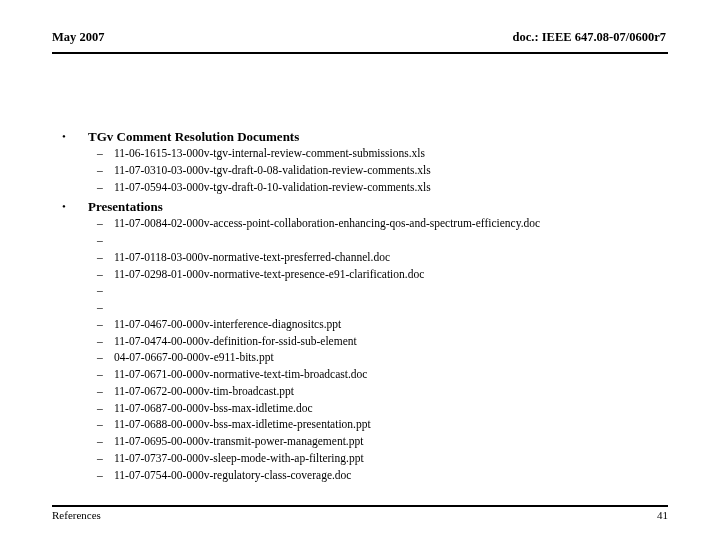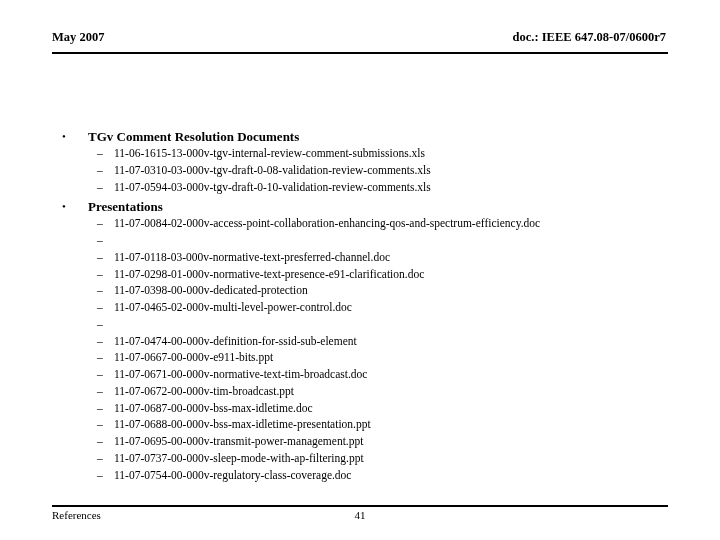--- a/index.html
+++ b/index.html
@@ -126,21 +126,21 @@
     position: absolute;
     left: 0;
     top: 0;
     white-space: nowrap;
   }
   .footer-center {
     position: absolute;
     left: 0;
     top: 0;
     width: 616px;
-    text-align: center;
+    text-align: right;
     white-space: nowrap;
   }
   .footer-right {
     position: absolute;
     right: 0;
     top: 0;
     white-space: nowrap;
     margin-top: 32px;
   }
 </style>
@@ -161,25 +161,25 @@
       <div class="l1"><span class="bullet">•</span><span class="l1-text">TGv Comment Resolution Documents</span></div>
       <div class="l2"><span class="dash">–</span><span>11-06-1615-13-000v-tgv-internal-review-comment-submissions.xls</span></div>
       <div class="l2"><span class="dash">–</span><span>11-07-0310-03-000v-tgv-draft-0-08-validation-review-comments.xls</span></div>
       <div class="l2"><span class="dash">–</span><span>11-07-0594-03-000v-tgv-draft-0-10-validation-review-comments.xls</span></div>
       <div class="group-gap"></div>
       <div class="l1"><span class="bullet">•</span><span class="l1-text">Presentations</span></div>
       <div class="l2"><span class="dash">–</span><span>11-07-0084-02-000v-access-point-collaboration-enhancing-qos-and-spectrum-efficiency.doc</span></div>
       <div class="l2"><span class="dash">–</span></div>
       <div class="l2"><span class="dash">–</span><span>11-07-0118-03-000v-normative-text-presferred-channel.doc</span></div>
       <div class="l2"><span class="dash">–</span><span>11-07-0298-01-000v-normative-text-presence-e91-clarification.doc</span></div>
-      <div class="l2"><span class="dash">–</span><span>11-07-0398-00-000v-dedicated-protection</span></div>
-      <div class="l2"><span class="dash">–</span><span>11-07-0465-02-000v-multi-level-power-control.doc</span></div>
       <div class="l2"><span class="dash">–</span></div>
+      <div class="l2"><span class="dash">–</span></div>
+      <div class="l2"><span class="dash">–</span><span>11-07-0467-00-000v-interference-diagnositcs.ppt</span></div>
       <div class="l2"><span class="dash">–</span><span>11-07-0474-00-000v-definition-for-ssid-sub-element</span></div>
-      <div class="l2"><span class="dash">–</span><span>11-07-0667-00-000v-e911-bits.ppt</span></div>
+      <div class="l2"><span class="dash">–</span><span>04-07-0667-00-000v-e911-bits.ppt</span></div>
       <div class="l2"><span class="dash">–</span><span>11-07-0671-00-000v-normative-text-tim-broadcast.doc</span></div>
       <div class="l2"><span class="dash">–</span><span>11-07-0672-00-000v-tim-broadcast.ppt</span></div>
       <div class="l2"><span class="dash">–</span><span>11-07-0687-00-000v-bss-max-idletime.doc</span></div>
       <div class="l2"><span class="dash">–</span><span>11-07-0688-00-000v-bss-max-idletime-presentation.ppt</span></div>
       <div class="l2"><span class="dash">–</span><span>11-07-0695-00-000v-transmit-power-management.ppt</span></div>
       <div class="l2"><span class="dash">–</span><span>11-07-0737-00-000v-sleep-mode-with-ap-filtering.ppt</span></div>
       <div class="l2"><span class="dash">–</span><span>11-07-0754-00-000v-regulatory-class-coverage.doc</span></div>
     </div>
 
   <div class="footer">

